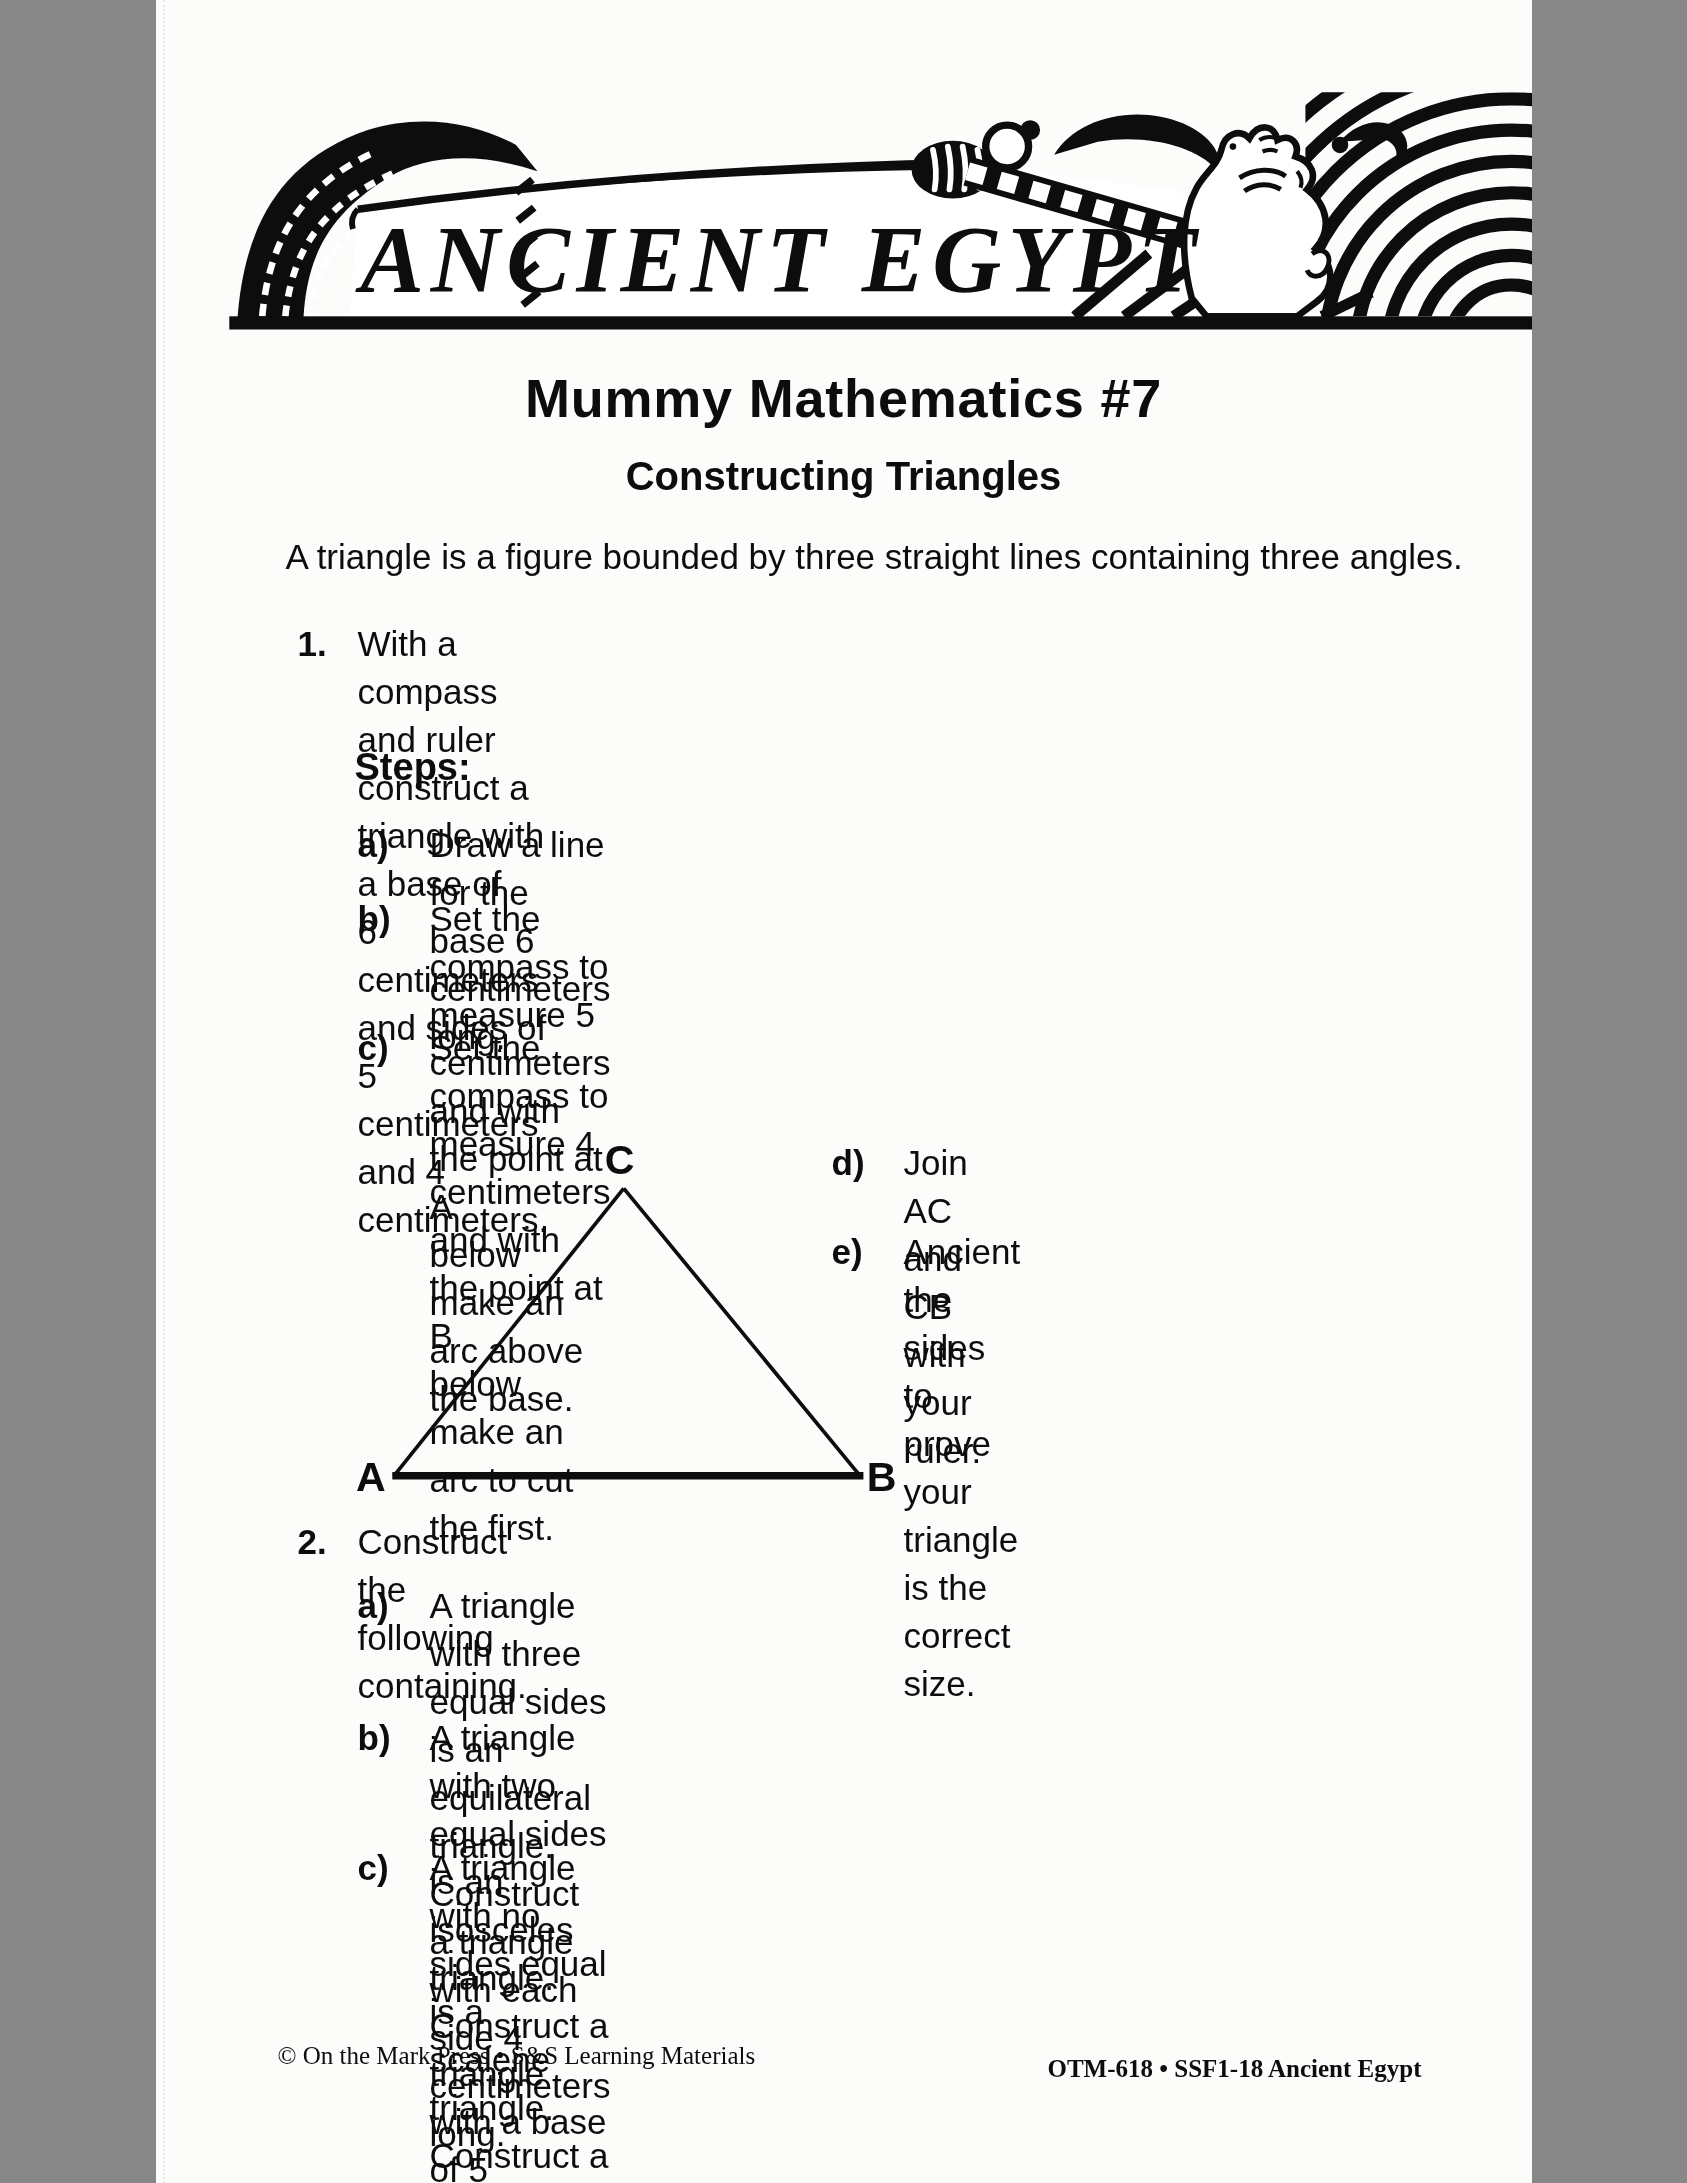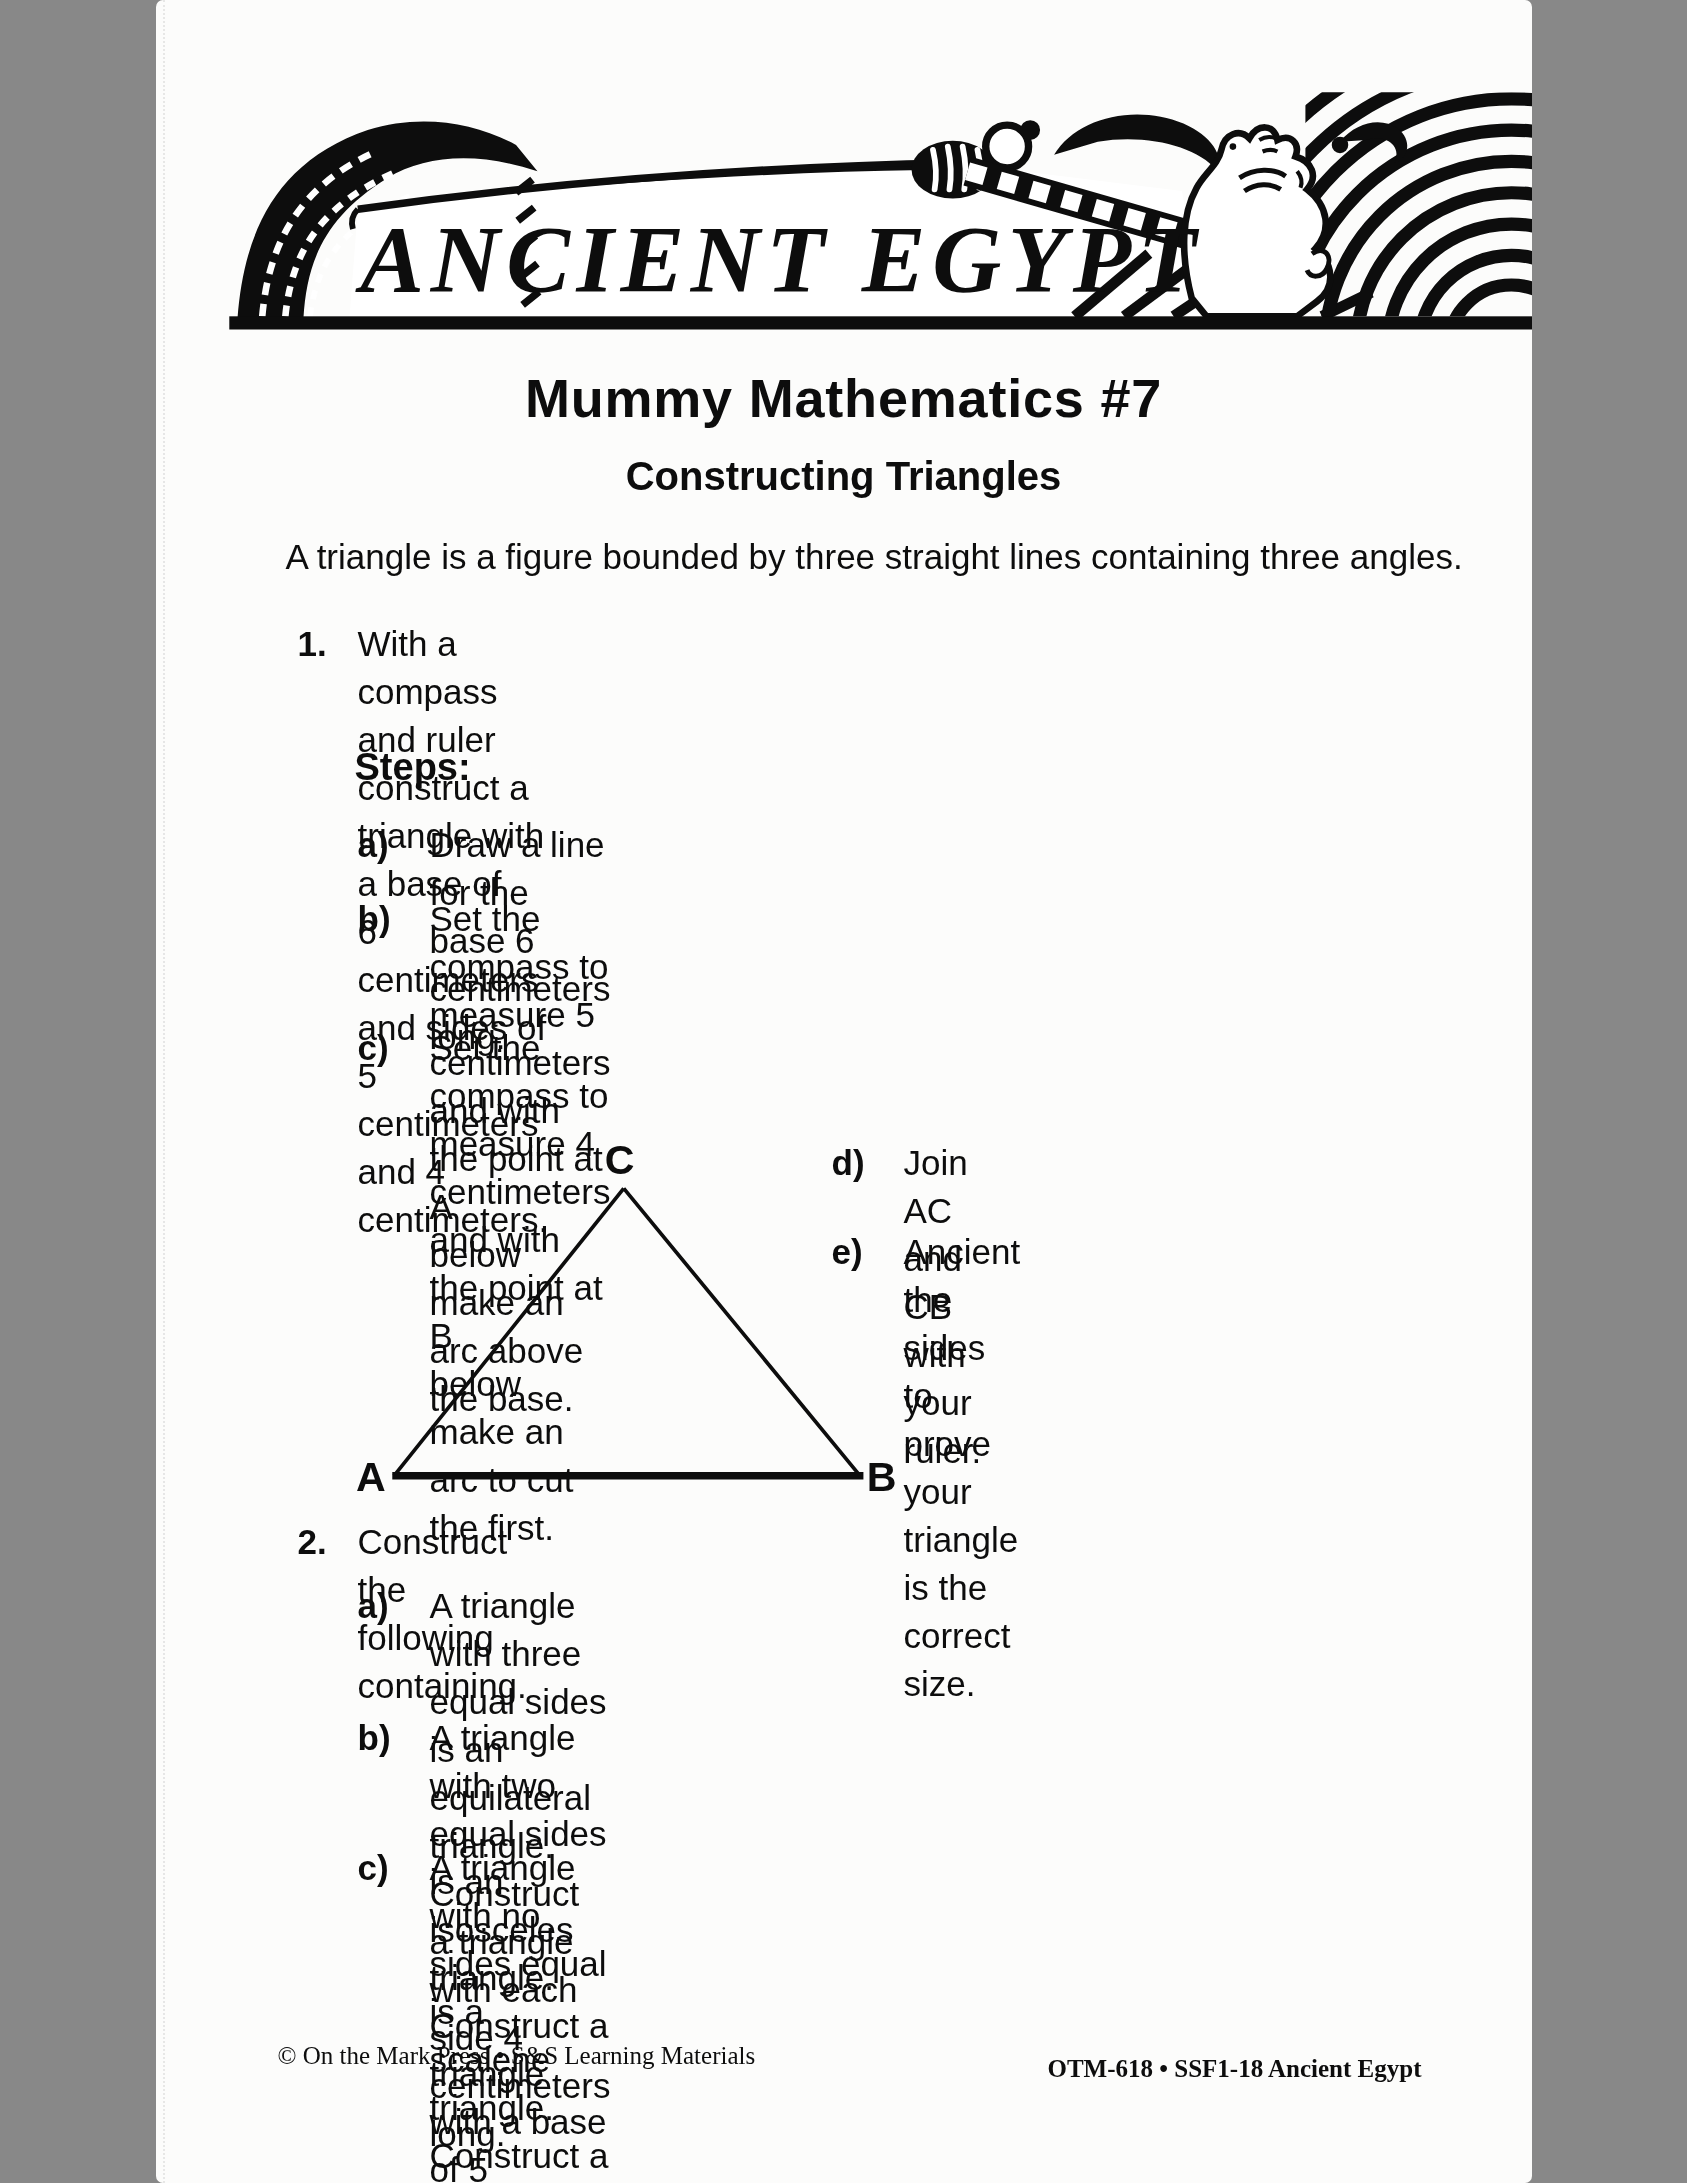--- a/index.html
+++ b/index.html
@@ -4,21 +4,20 @@
 <style>
   html,body { margin:0; padding:0; background:#888; }
   .page {
     position:relative;
     width:1376px; height:2183px;
     margin:0 auto;
     background:#fcfcfb;
     color:#0d0d0d;
     font-family:"Liberation Sans", sans-serif;
     overflow:hidden;
-    border-radius:7px;
   }
   .scan-edge {
     position:absolute; left:7.4px; top:0; bottom:0; width:0;
     border-left:2.5px dotted #d9d9d9; opacity:.6;
   }
   .abs { position:absolute; }
 
   
   .banner { left:70px; top:92px; width:1512px; height:241px; }
 

